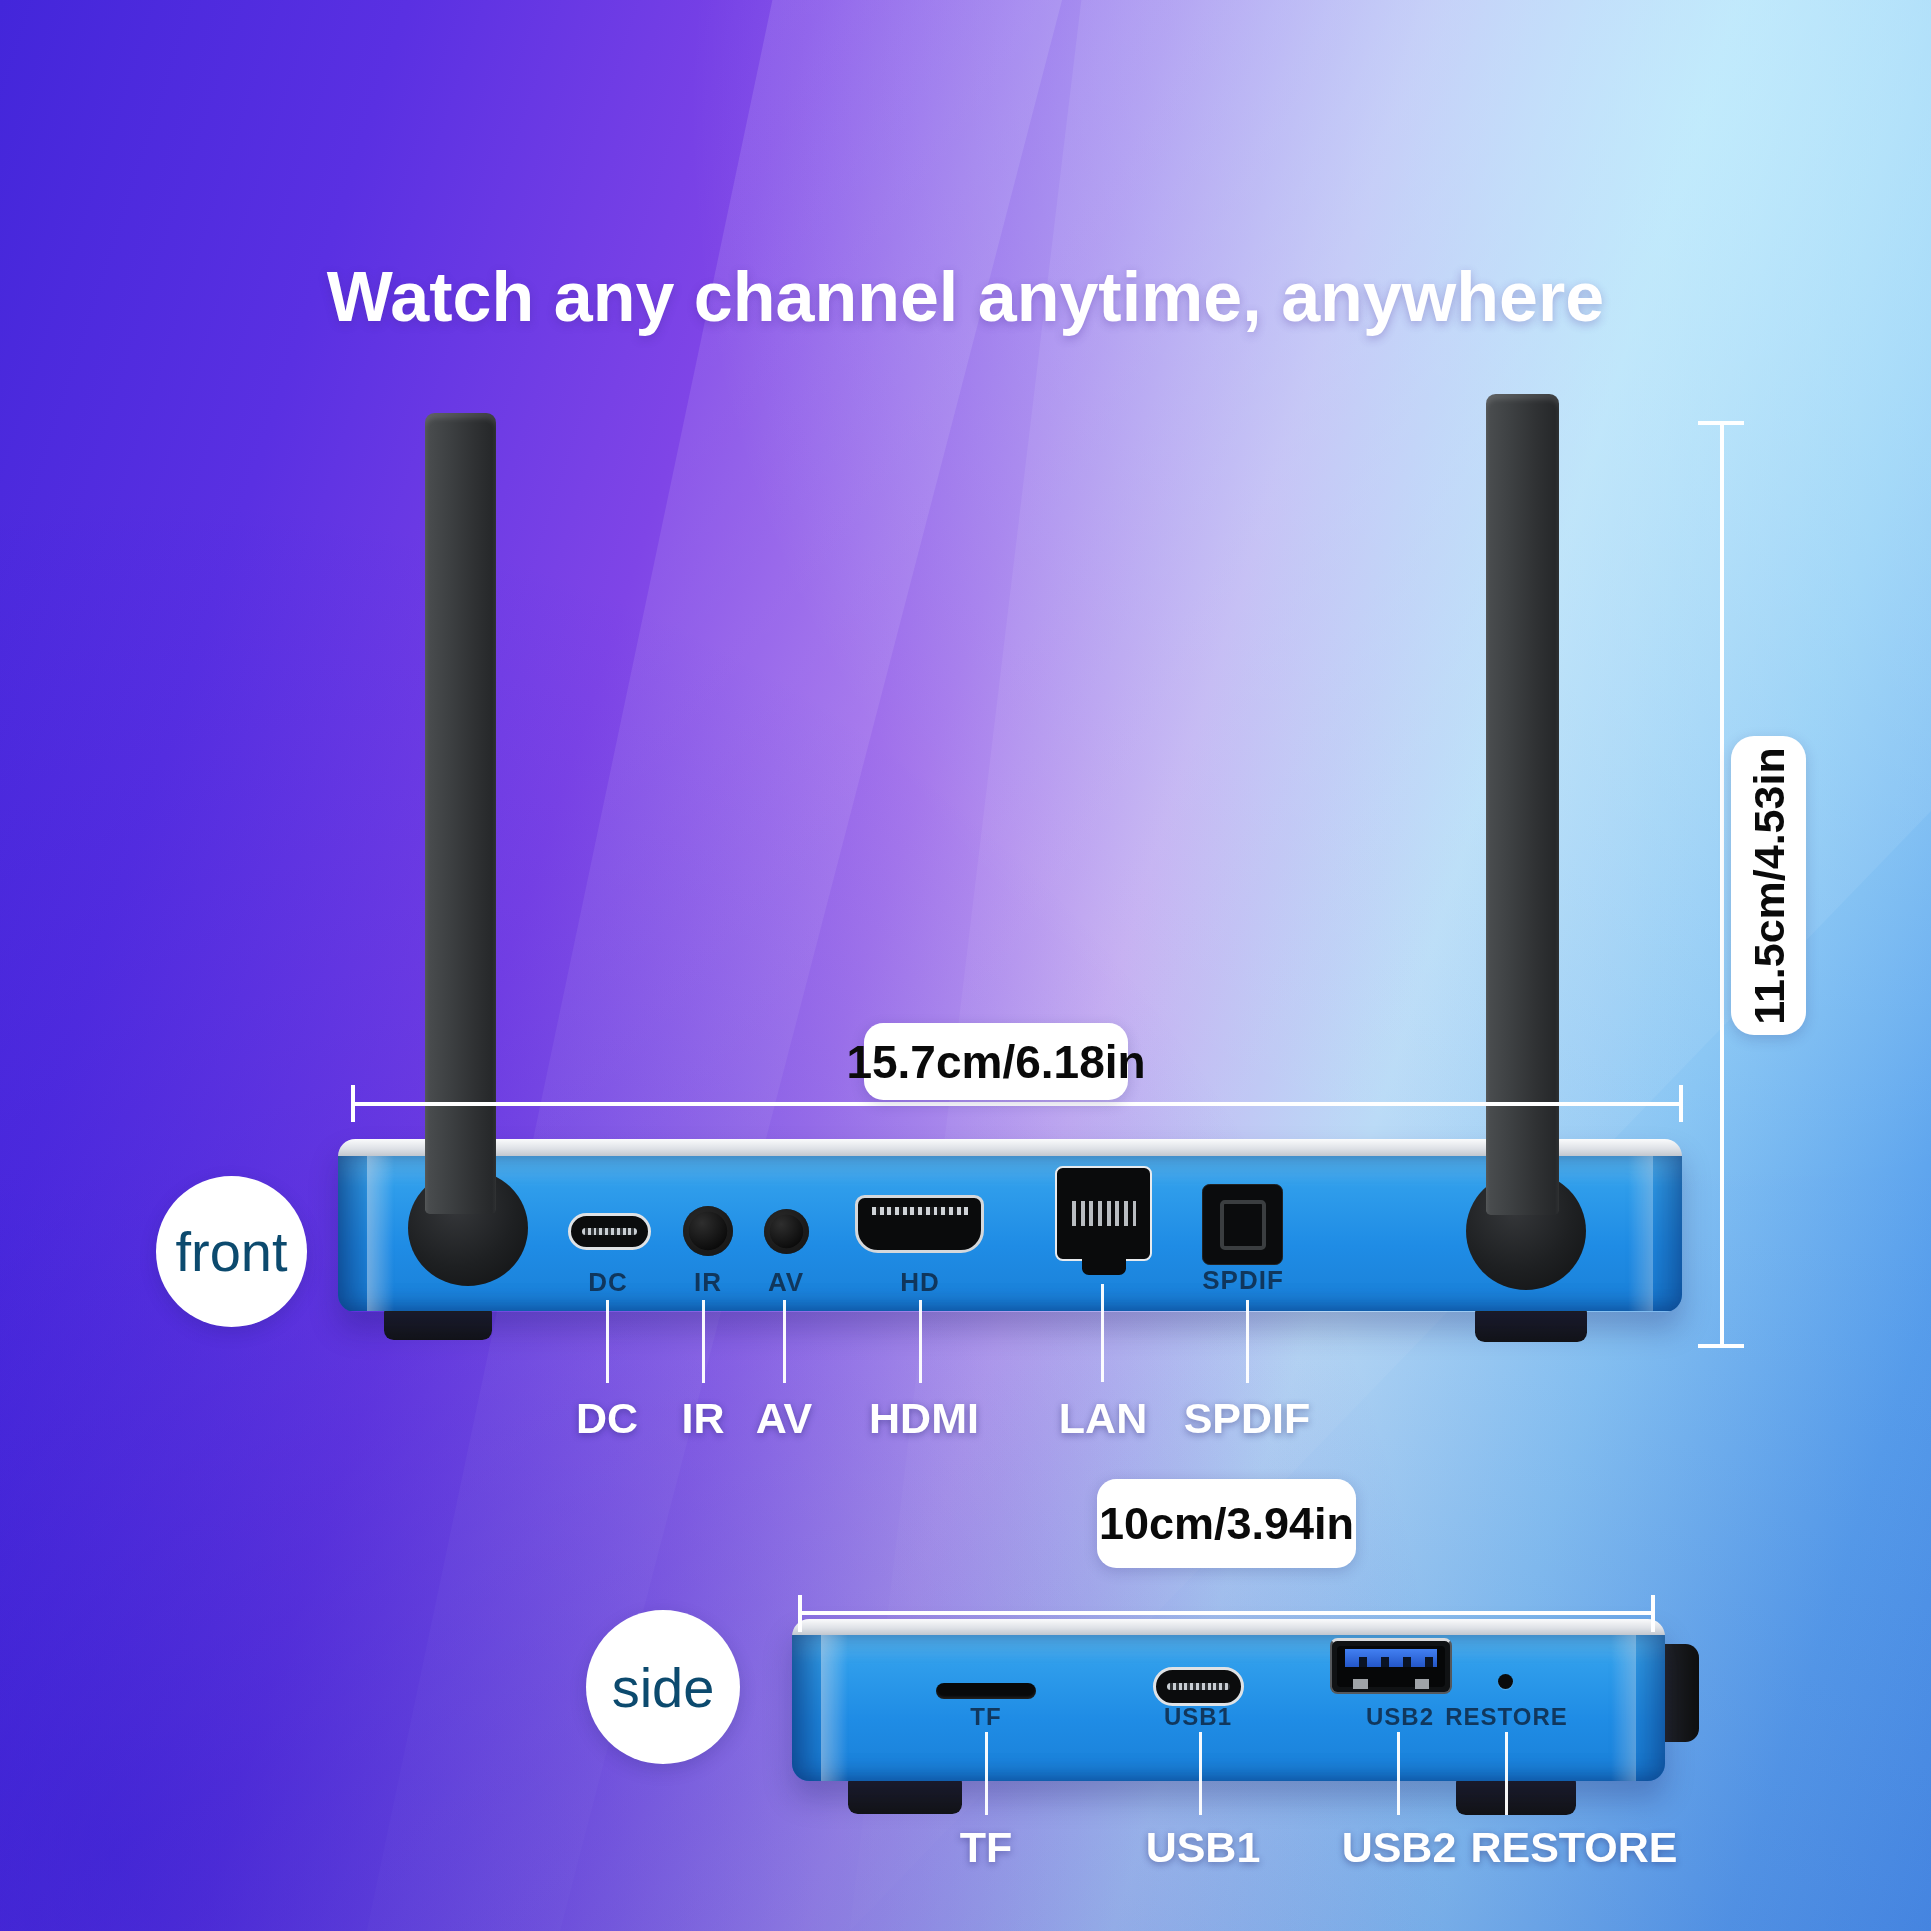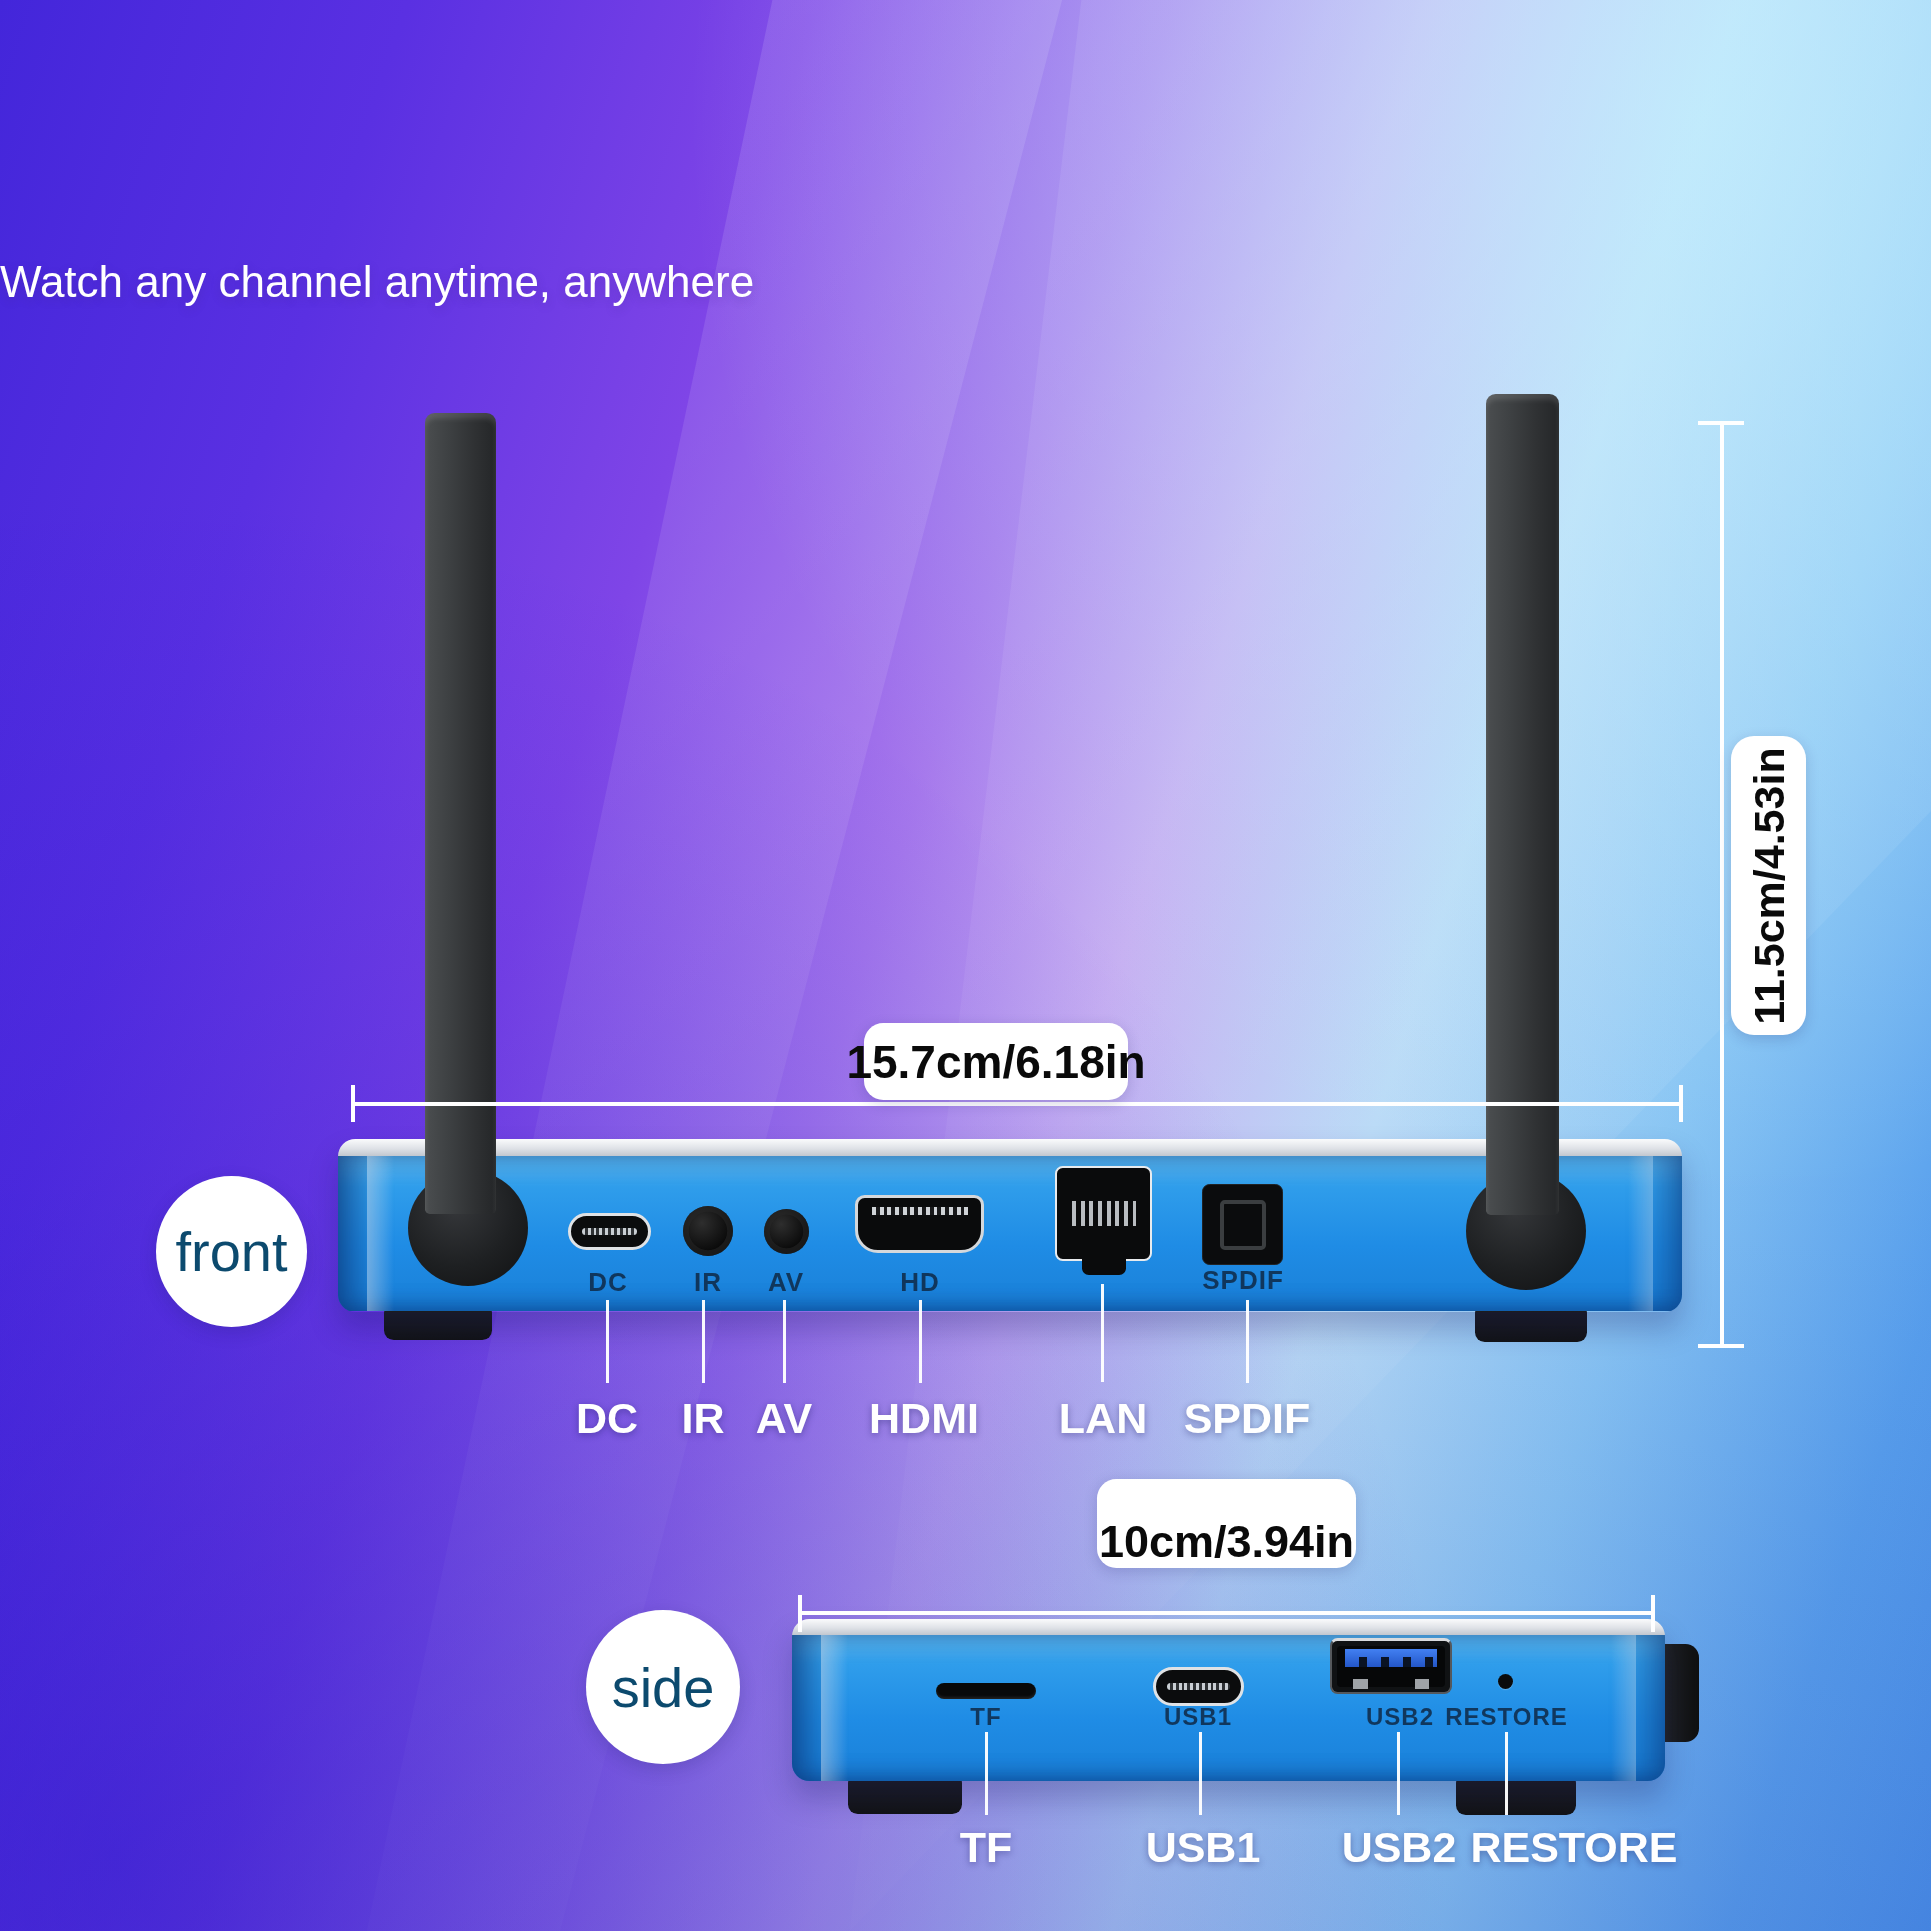--- a/index.html
+++ b/index.html
@@ -14,21 +14,21 @@
   .bg-dark-bl { inset:0; background:radial-gradient(ellipse at 6% 96%, rgba(28,18,205,.5), rgba(28,18,205,0) 52%),
                linear-gradient(0deg, rgba(25,25,150,.12) 0%, rgba(25,25,150,0) 40%); }
   .bg-wedge-a { inset:0; background:linear-gradient(180deg, rgba(255,255,255,.12), rgba(255,255,255,.04));
     clip-path:polygon(40% 0, 55% 0, 29% 100%, 19% 100%); }
   .bg-wedge-b { inset:0; background:linear-gradient(200deg, rgba(255,255,255,.10), rgba(255,255,255,.02));
     clip-path:polygon(56% 0, 100% 0, 100% 42%, 44% 100%); }
 
   
   .title { left:0; right:0; top:50px; text-align:center; color:#fff; font-size:137px; font-weight:700;
     letter-spacing:-1.9px; text-shadow:0 6.8px 17.4px rgba(70,30,145,.5); }
-  .subtitle { left:0; right:0; top:257px; color:#fff; font-size:44px; font-weight:400;
+  .subtitle { left:0; right:0; top:257px; text-align:center; color:#fff; font-size:70px; font-weight:700;
     text-shadow:0 2.9px 9.7px rgba(70,40,150,.3); }
 
   
   .device-body { border-radius:17.4px; overflow:hidden; z-index:2;
     box-shadow:0 17.4px 29px rgba(20,20,90,.25); }
   .silver-strip { left:0; right:0; top:0; background:linear-gradient(180deg,#fafbfc 0%,#dfe2e7 55%,#c2c7cf 100%); }
   .blue-face { left:0; right:0; bottom:0;
     background:linear-gradient(180deg,#5cb8f1 0%,#2f9deb 20%,#1f8ce5 58%,#1a80d8 100%);
     box-shadow:inset 29px 0 33px -11.6px rgba(8,45,110,.62), inset -29px 0 33px -11.6px rgba(8,45,110,.5),
                inset 0 -5.8px 13.5px rgba(8,45,110,.25); }
@@ -163,21 +163,21 @@
     <span class="vtext">11.5cm/4.53in</span>
   </div>
 
   <div class="abs view-circle" style="left:156px;top:1176px;width:151px;height:151px;">
     <span>front</span>
   </div>
 
   <div class="abs dim-line" style="left:799px;top:1611px;width:855px;height:3.9px;"></div>
   <div class="abs dim-line" style="left:798px;top:1595px;width:3.9px;height:37px;"></div>
   <div class="abs dim-line" style="left:1651px;top:1595px;width:3.9px;height:37px;"></div>
-  <div class="abs dim-pill" style="left:1097px;top:1479px;width:259px;height:89px;font-size:45px;align-items:flex-end;">
+  <div class="abs dim-pill" style="left:1097px;top:1479px;width:259px;height:89px;font-size:45px;">
     <span>10cm/3.94in</span>
   </div>
 
   <div class="abs knob" style="left:1641px;top:1644px;width:58px;height:98px;"></div>
   <div class="abs foot" style="left:848px;top:1773px;width:114px;height:41px;"></div>
   <div class="abs foot" style="left:1456px;top:1773px;width:120px;height:42px;"></div>
 
   <div class="abs device-body" style="left:792px;top:1619px;width:873px;height:162px;">
     <div class="abs silver-strip" style="height:16.4px;"></div>
     <div class="abs blue-face" style="top:16.4px;height:146px;"></div>

